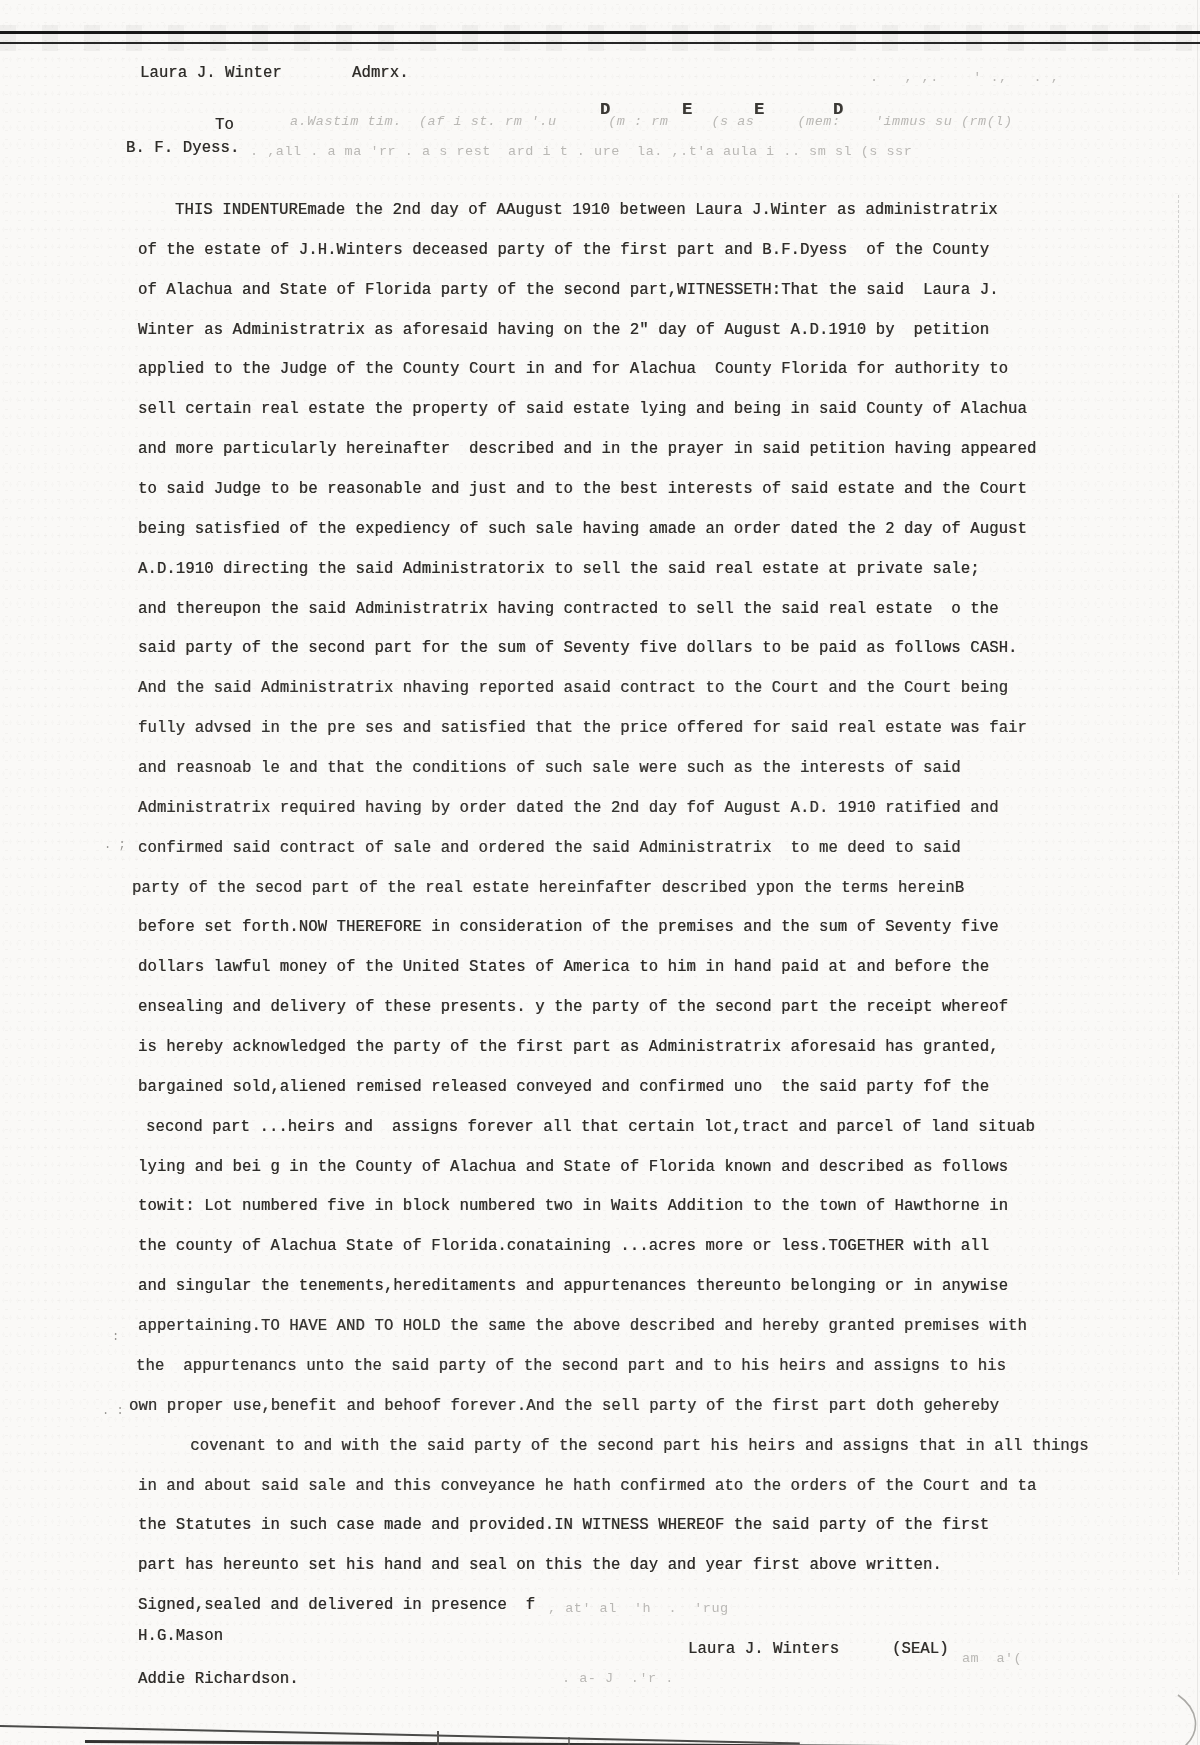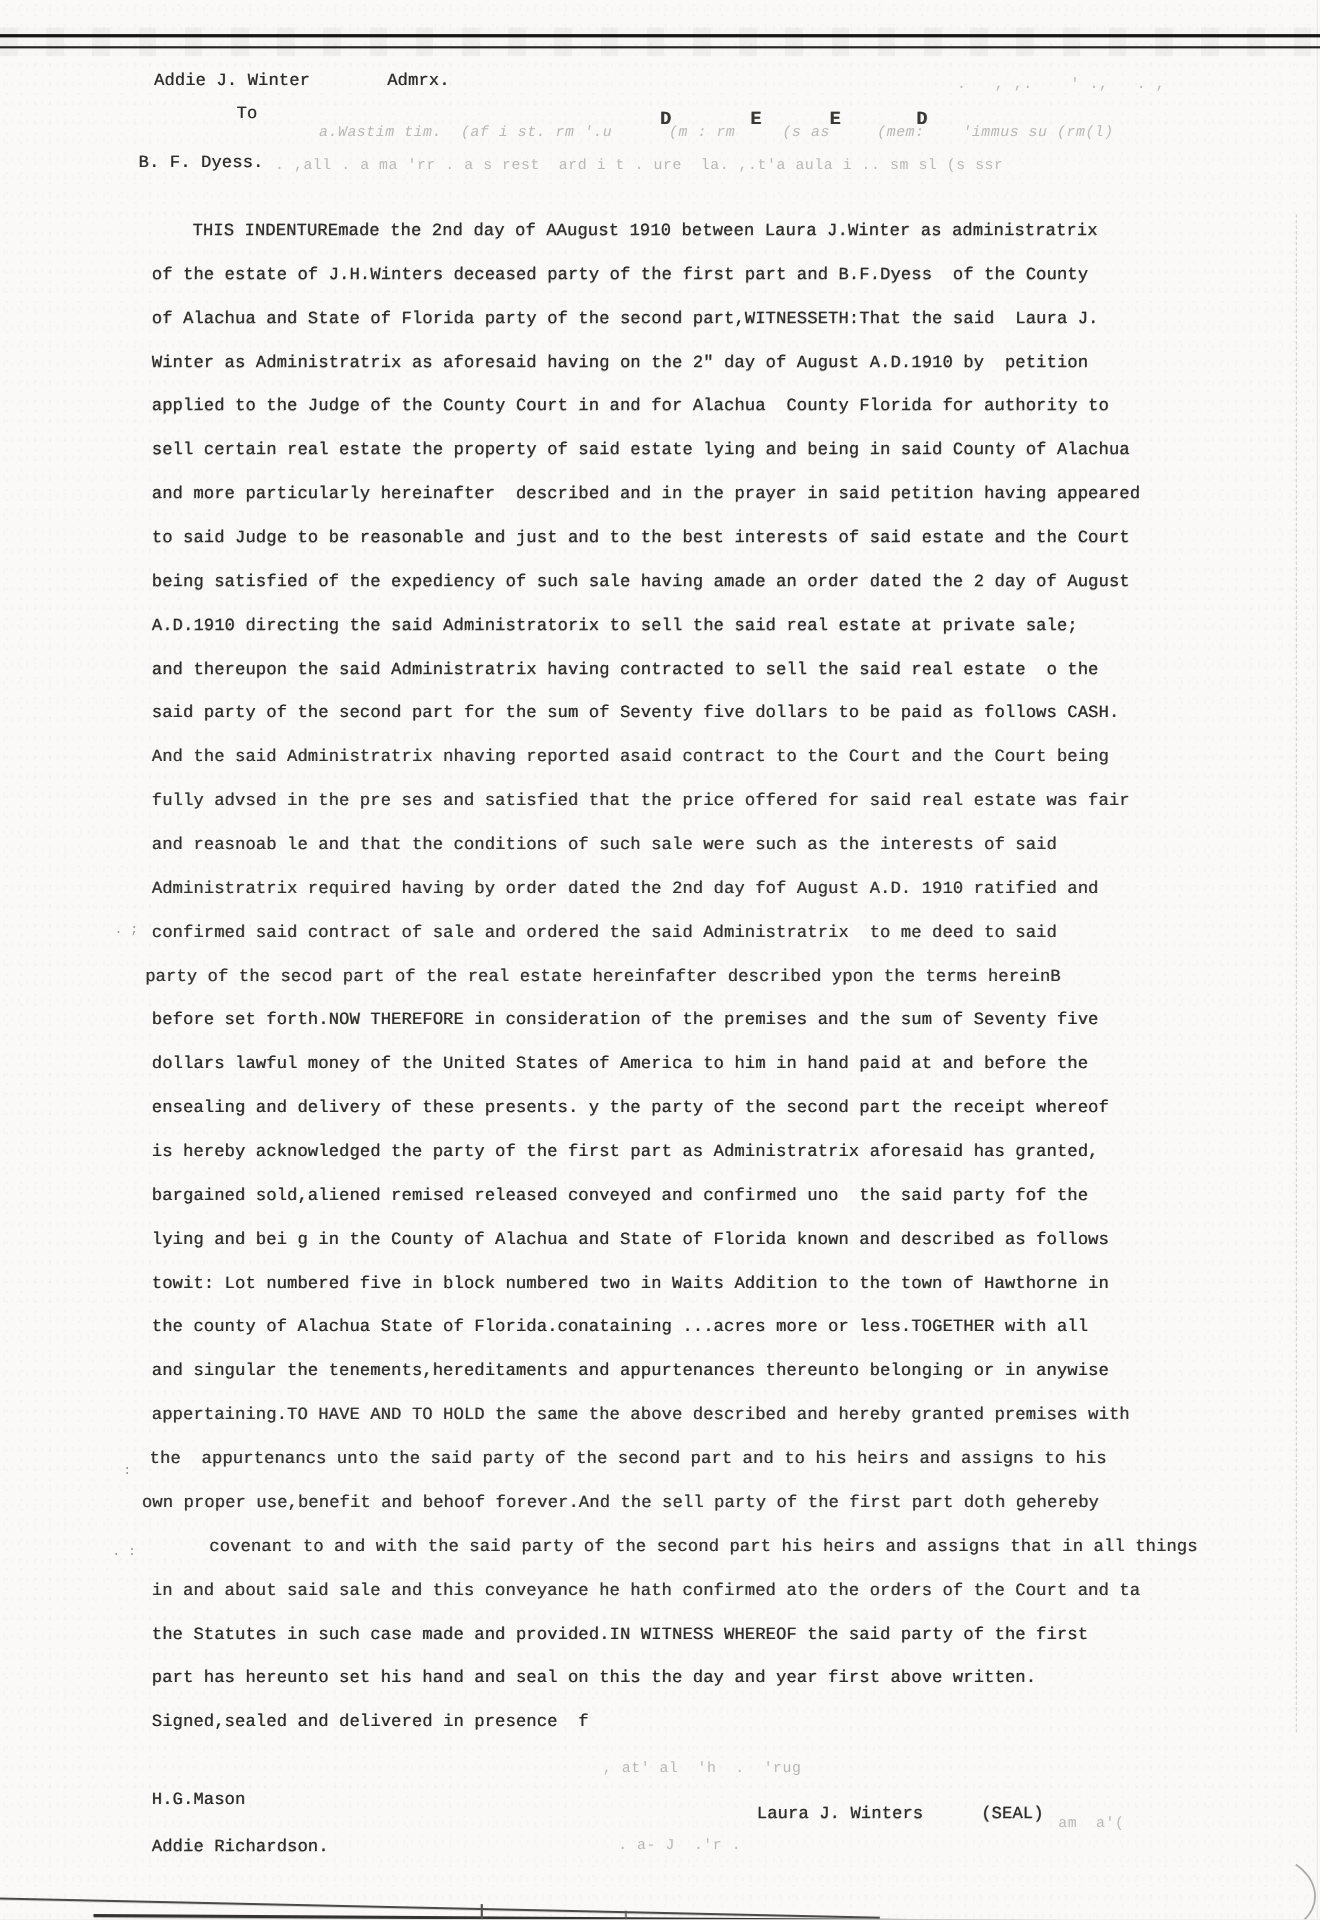--- a/index.html
+++ b/index.html
@@ -55,25 +55,25 @@
   
   <div class="rule-band"></div>
   <div class="rule rule1"></div>
   <div class="rule rule2"></div>
 
   
   <div class="edge-dash"></div>
   <div class="edge-solid"></div>
 
   
-  <span class="tw" style="left:140px;top:64px;">Addie J. Winter</span>
+  <span class="tw" style="left:140px;top:64px;">Laura J. Winter</span>
   <span class="tw" style="left:352px;top:64px;">Admrx.</span>
   <span class="ghost" style="left:870px;top:70px;">.   , ,.    ' .,   . ,</span>
 
-  <span class="tw" style="left:215px;top:94px;text-align:center;">To</span>
+  <span class="tw" style="left:215px;top:116px;text-align:center;">To</span>
   <span class="ghost" style="left:290px;top:114px;font-style:italic;">a.Wastim tim.  (af i st. rm '.u      (m : rm     (s as     (mem:    'immus su (rm(l)</span>
   <span id="deed-letters"><span class="deed-letter" style="left: 600px; top: 100px;">D</span><span class="deed-letter" style="left: 682px; top: 100px;">E</span><span class="deed-letter" style="left: 754px; top: 100px;">E</span><span class="deed-letter" style="left: 833px; top: 100px;">D</span></span>
 
   <span class="tw" style="left:126px;top:139px;">B. F. Dyess.</span>
   <span class="ghost" style="left:250px;top:144px;">. ,all . a ma 'rr . a s rest  ard i t . ure  la. ,.t'a aula i .. sm sl (s ssr</span>
 
   
   <div class="body-block" id="body">
       <div class="line" style="margin-left: 37px;">THIS INDENTUREmade the 2nd day of AAugust 1910 between Laura J.Winter as administratrix</div>
       <div class="line">of the estate of J.H.Winters deceased party of the first part and B.F.Dyess  of the County</div>
@@ -91,20 +91,21 @@
       <div class="line smudge">fully advsed in the pre ses and satisfied that the price offered for said real estate was fair</div>
       <div class="line smudge">and reasnoab le and that the conditions of such sale were such as the interests of said</div>
       <div class="line smudge">Administratrix required having by order dated the 2nd day fof August A.D. 1910 ratified and</div>
       <div class="line smudge">confirmed said contract of sale and ordered the said Administratrix  to me deed to said</div>
       <div class="line smudge" style="margin-left: -6px;">party of the secod part of the real estate hereinfafter described ypon the terms hereinB</div>
       <div class="line">before set forth.NOW THEREFORE in consideration of the premises and the sum of Seventy five</div>
       <div class="line">dollars lawful money of the United States of America to him in hand paid at and before the</div>
       <div class="line">ensealing and delivery of these presents. y the party of the second part the receipt whereof</div>
       <div class="line">is hereby acknowledged the party of the first part as Administratrix aforesaid has granted,</div>
       <div class="line">bargained sold,aliened remised released conveyed and confirmed uno  the said party fof the</div>
+      <div class="line" style="margin-left: 8px;">second part ...heirs and  assigns forever all that certain lot,tract and parcel of land situab</div>
       <div class="line">lying and bei g in the County of Alachua and State of Florida known and described as follows</div>
       <div class="line">towit: Lot numbered five in block numbered two in Waits Addition to the town of Hawthorne in</div>
       <div class="line">the county of Alachua State of Florida.conataining ...acres more or less.TOGETHER with all</div>
       <div class="line">and singular the tenements,hereditaments and appurtenances thereunto belonging or in anywise</div>
       <div class="line smudge">appertaining.TO HAVE AND TO HOLD the same the above described and hereby granted premises with</div>
       <div class="line smudge" style="margin-left: -2px;">the  appurtenancs unto the said party of the second part and to his heirs and assigns to his</div>
       <div class="line smudge" style="margin-left: -9px;">own proper use,benefit and behoof forever.And the sell party of the first part doth gehereby</div>
       <div class="line smudge" style="margin-left: -7px; text-align: center;">covenant to and with the said party of the second part his heirs and assigns that in all things</div>
       <div class="line smudge">in and about said sale and this conveyance he hath confirmed ato the orders of the Court and ta</div>
       <div class="line">the Statutes in such case made and provided.IN WITNESS WHEREOF the said party of the first</div>

